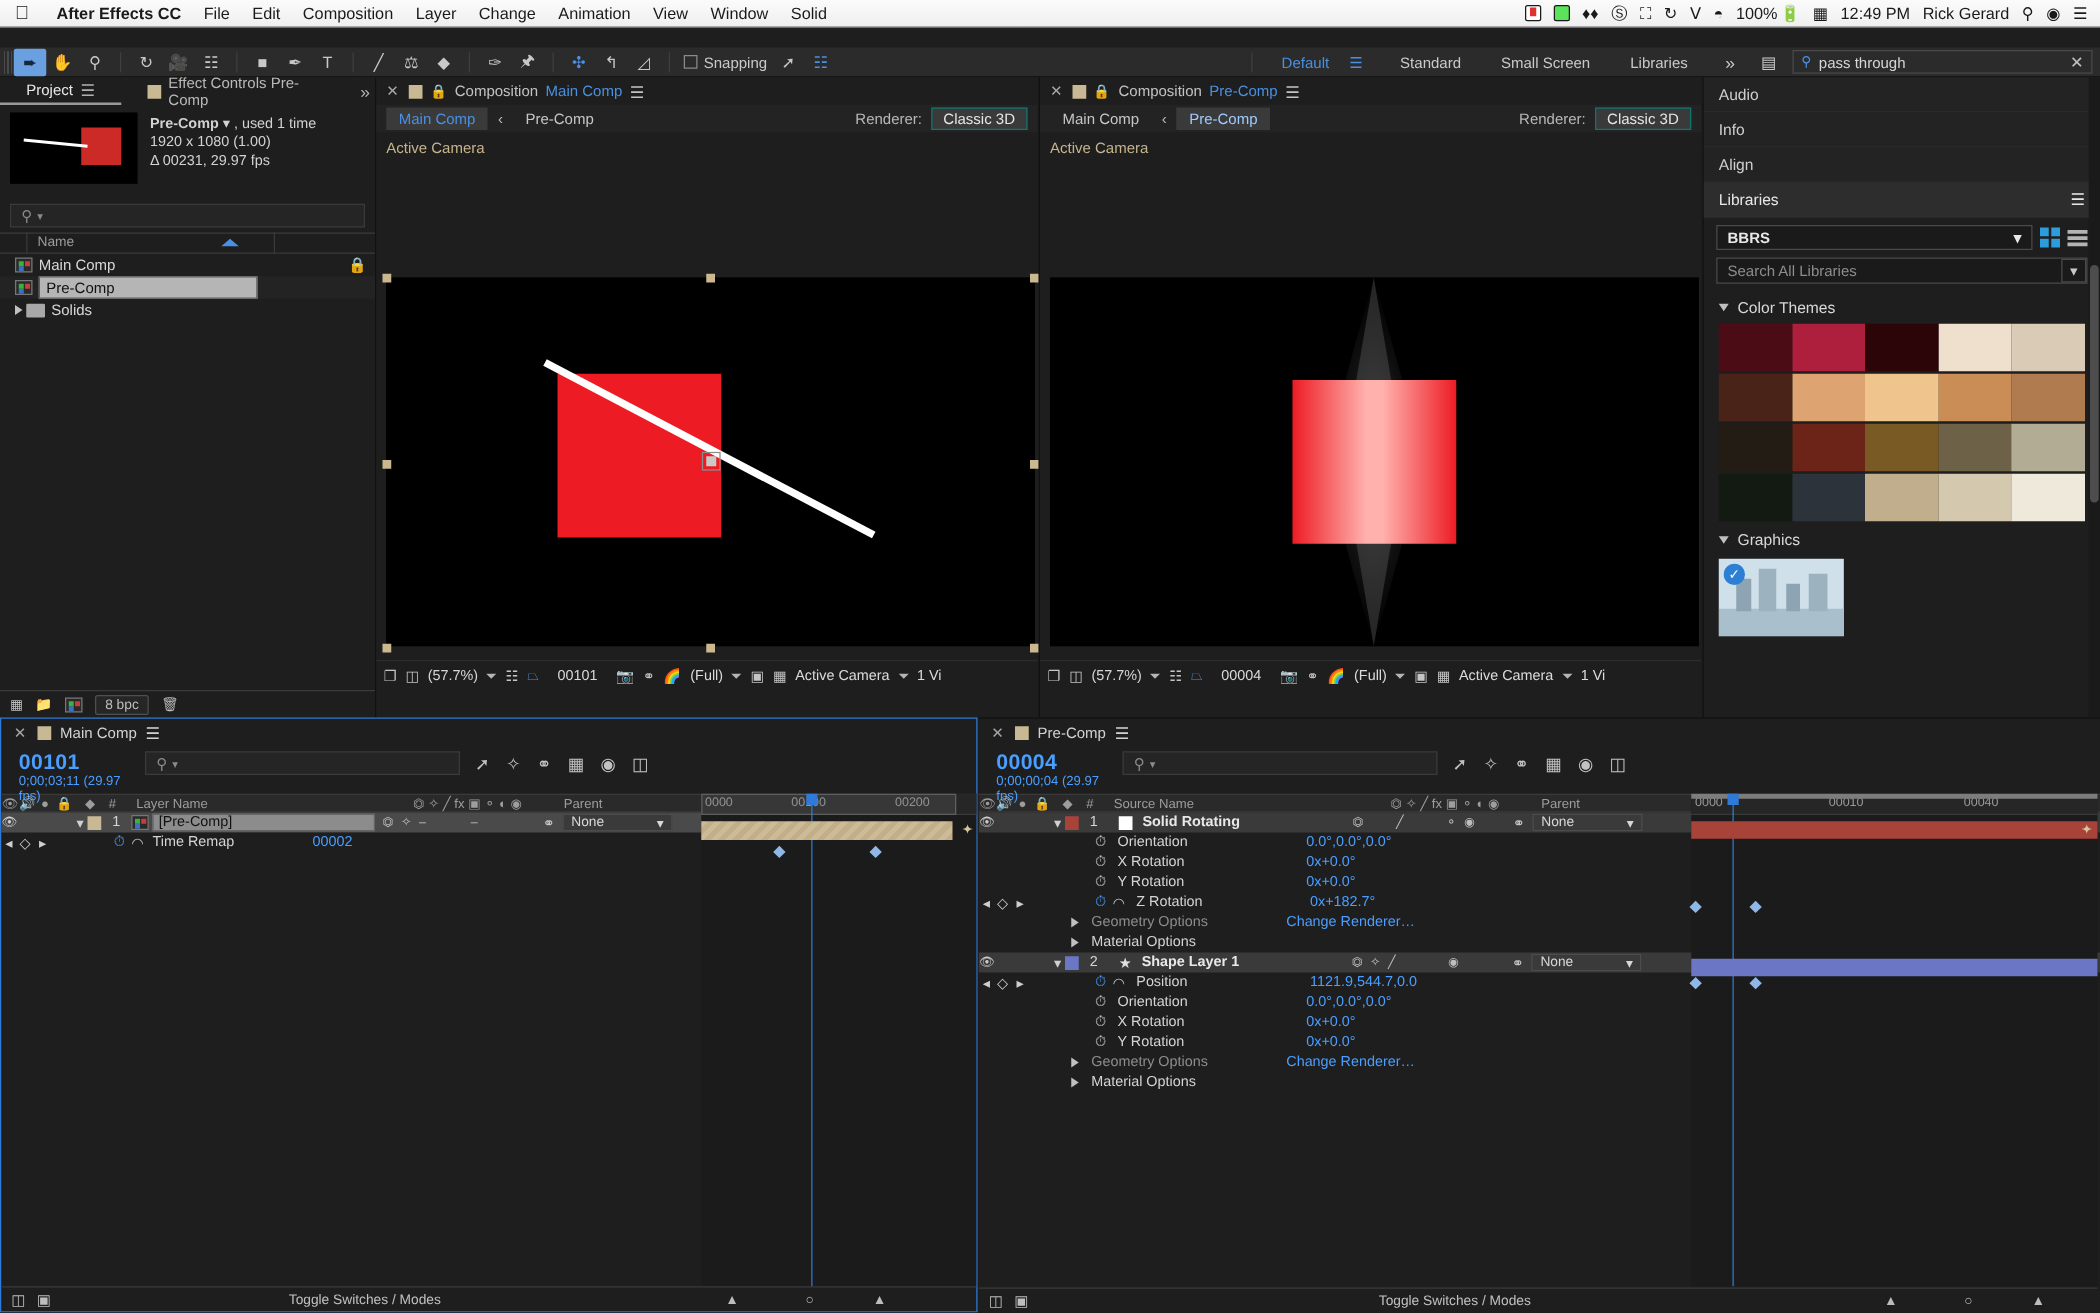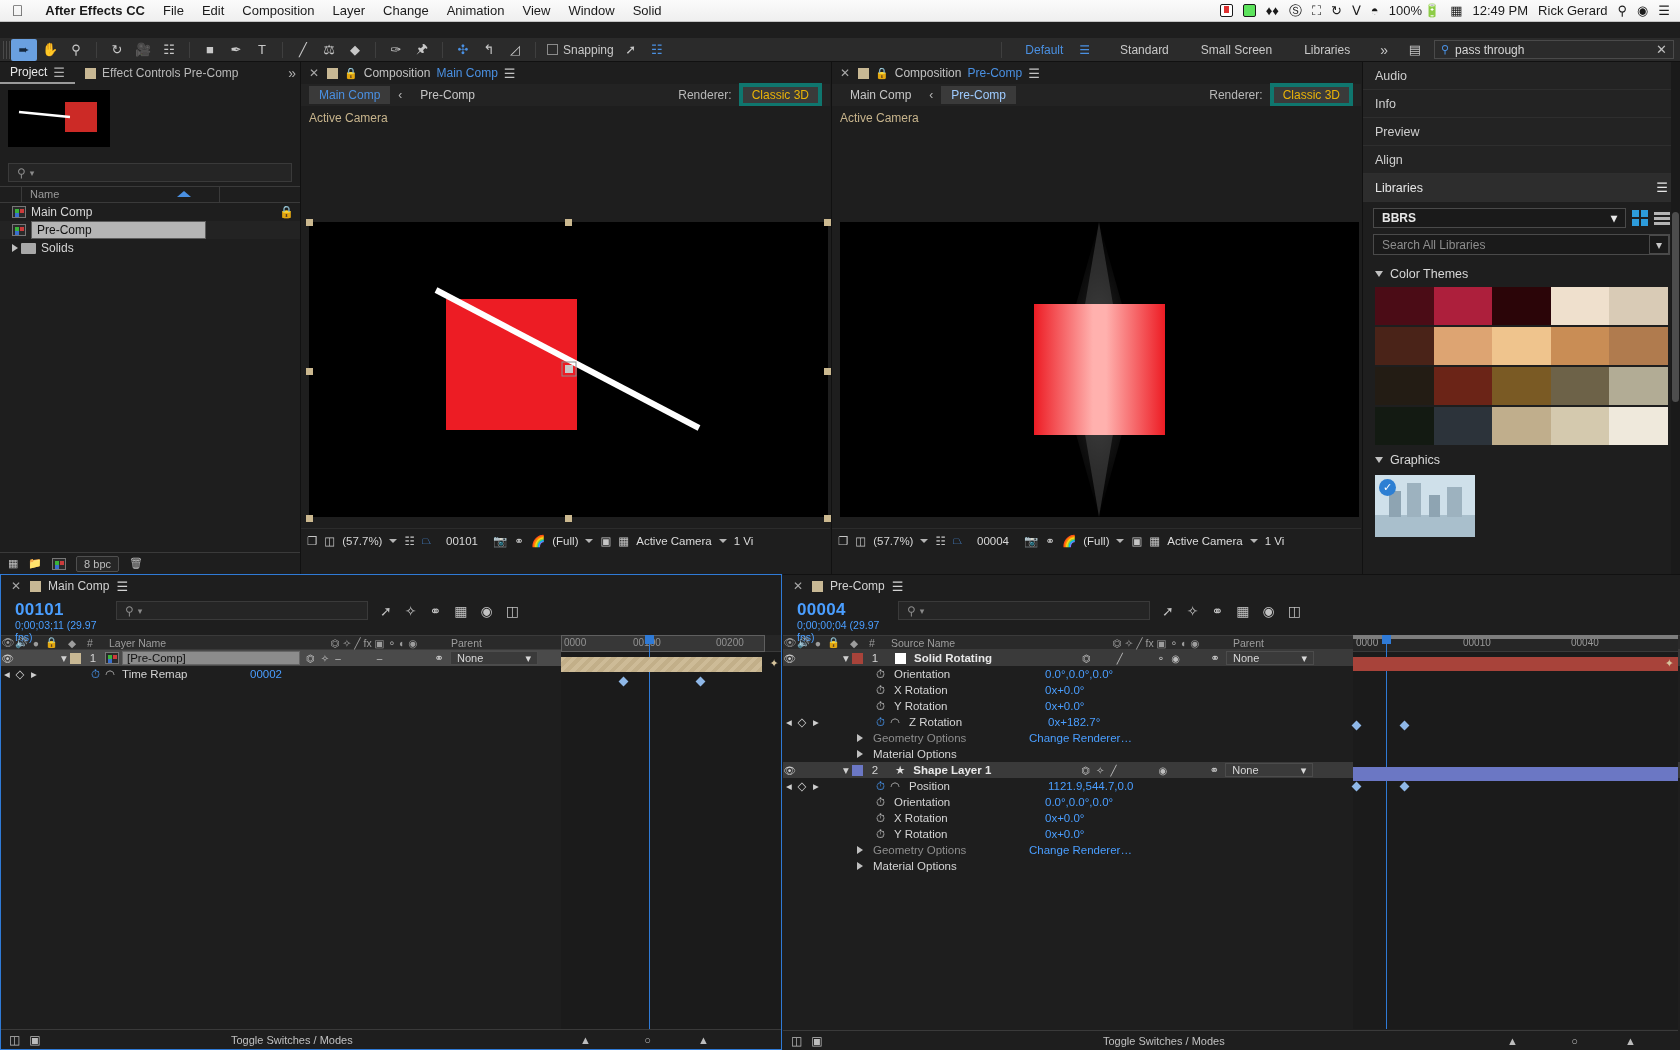--- a/index.html
+++ b/index.html
@@ -66,21 +66,21 @@
   .srchwrap { display:flex; align-items:center; background:#2b2b2b; border:1px solid #4a4a4a;
               height:19px; width:240px; margin-left:6px; margin-right:6px; padding:0 6px; gap:6px; }
   .srchwrap .mag { color:#4a90e2; font-size:11px; }
   .srchwrap input { background:transparent; border:0; outline:0; color:#d6d6d6;
                     font-family:inherit; font-size:12px; width:190px; }
   .srchwrap .x { margin-left:auto; color:#c0c0c0; font-size:13px; }
 
   
   .panel { position:absolute; background:#1e1e1e; }
   .ptab-row { height:22px; display:flex; align-items:center; background:#1e1e1e; }
-  .ptab { display:flex; align-items:center; gap:6px; height:22px; padding:0 10px;
+  .ptab { display:flex; align-items:center; gap:6px; height:22px; padding:0 21px;
           color:#b9b9b9; font-size:12px; }
   .ptab.active { color:#e8e8e8; border-bottom:2px solid #9a9a9a; }
   .ptab .ham { font-size:13px; color:#b0b0b0; }
   .tabsq { width:11px; height:11px; background:#c8b894; display:inline-block; }
   .closex { color:#a8a8a8; font-size:12px; padding-right:2px; }
 
   
   #projectPanel { left:0; top:62px; width:300px; height:512px; background:#1e1e1e; }
   .proj-thumb-row { display:flex; padding:6px 8px 4px 8px; gap:10px; }
   .proj-thumb { width:102px; height:57px; background:#000; position:relative; overflow:hidden; }
@@ -116,21 +116,21 @@
   #viewerB { left:831px; width:530px; height:512px; }
   .v-tab { height:22px; display:flex; align-items:center; gap:6px; padding:0 8px; font-size:12px; color:#c2c2c2; }
   .v-tab .blue { color:#4a90e2; }
   .lock { font-size:11px; color:#cfcfcf; }
   .v-crumbs { height:22px; display:flex; align-items:center; padding:0 8px; font-size:12px; color:#b8b8b8; gap:8px;
               background:#232323; }
   .crumb { padding:2px 10px; color:#c6c6c6; }
   .crumb.on { background:#3a3a3a; color:#4a90e2; }
   .crumb.cur { background:#3a3a3a; color:#9ecbff; }
   .rendr { margin-left:auto; display:flex; align-items:center; gap:7px; color:#b8b8b8; }
-  .rendr .val { background:#3a3a3a; border:4px solid #0f766e; padding:1px 9px; color:#eab308; }
+  .rendr .val { background:#3a3a3a; border:1px solid #0f766e; padding:1px 9px; color:#e5e5e5; }
   .v-canvaswrap { position:relative; background:#1e1e1e; height:422px; }
   .actcam { position:absolute; left:8px; top:5px; color:#c7b48c; font-size:12px; }
   .stage { position:absolute; background:#000; }
   .handle { position:absolute; width:7px; height:7px; background:#cbb88f; }
   .v-bottom { height:24px; display:flex; align-items:center; gap:7px; padding:0 6px;
               color:#c5c5c5; font-size:11.5px; border-top:1px solid #2c2c2c; }
   .v-bottom .pct { color:#d6d6d6; }
   .caret { width:0;height:0;border-left:4px solid transparent;border-right:4px solid transparent;border-top:4px solid #b5b5b5; display:inline-block;}
   .bframe { color:#d9d9d9; padding:0 8px; }
   .vb-sel { color:#dcdcdc; }
@@ -302,20 +302,27 @@
     </div>
 
     <div class="proj-thumb-row">
       <div class="proj-thumb">
         <svg width="102" height="57" viewBox="0 0 102 57">
           <rect width="102" height="57" fill="#000"></rect>
           <rect x="57" y="12" width="32" height="30" fill="#cc2a26"></rect>
           <path d="M11 22 L62 27" stroke="#ffffff" stroke-width="2.4" fill="none"></path>
         </svg>
       </div>
+      <div class="proj-meta">
+        <div><b>Pre-Comp</b>
+          <span>▾</span>
+          <span>, used 1 time</span></div>
+        <div>1920 x 1080 (1.00)</div>
+        <div>Δ 00231, 29.97 fps</div>
+      </div>
     </div>
 
     <div class="proj-search">
       <span>⚲</span>
       <span style="font-size:9px;">▾</span>
     </div>
 
     <div class="pcolhead">
       <span class="c1"></span>
       <span class="c2">
@@ -476,23 +483,20 @@
   </div>
 
   <div id="rightdock">
     <div class="accrow">
       <span>Audio</span>
       </div>
     <div class="accrow">
       <span>Info</span>
       </div>
     <div class="accrow">
-      <span>Preview</span>
-      </div>
-    <div class="accrow">
       <span>Align</span>
       </div>
     <div class="accrow active">
       <span>Libraries</span>
       <span class="ham">☰</span>
     </div>
 
     <div class="lib-ctl">
       <div class="lib-sel">
         <span>BBRS</span>

